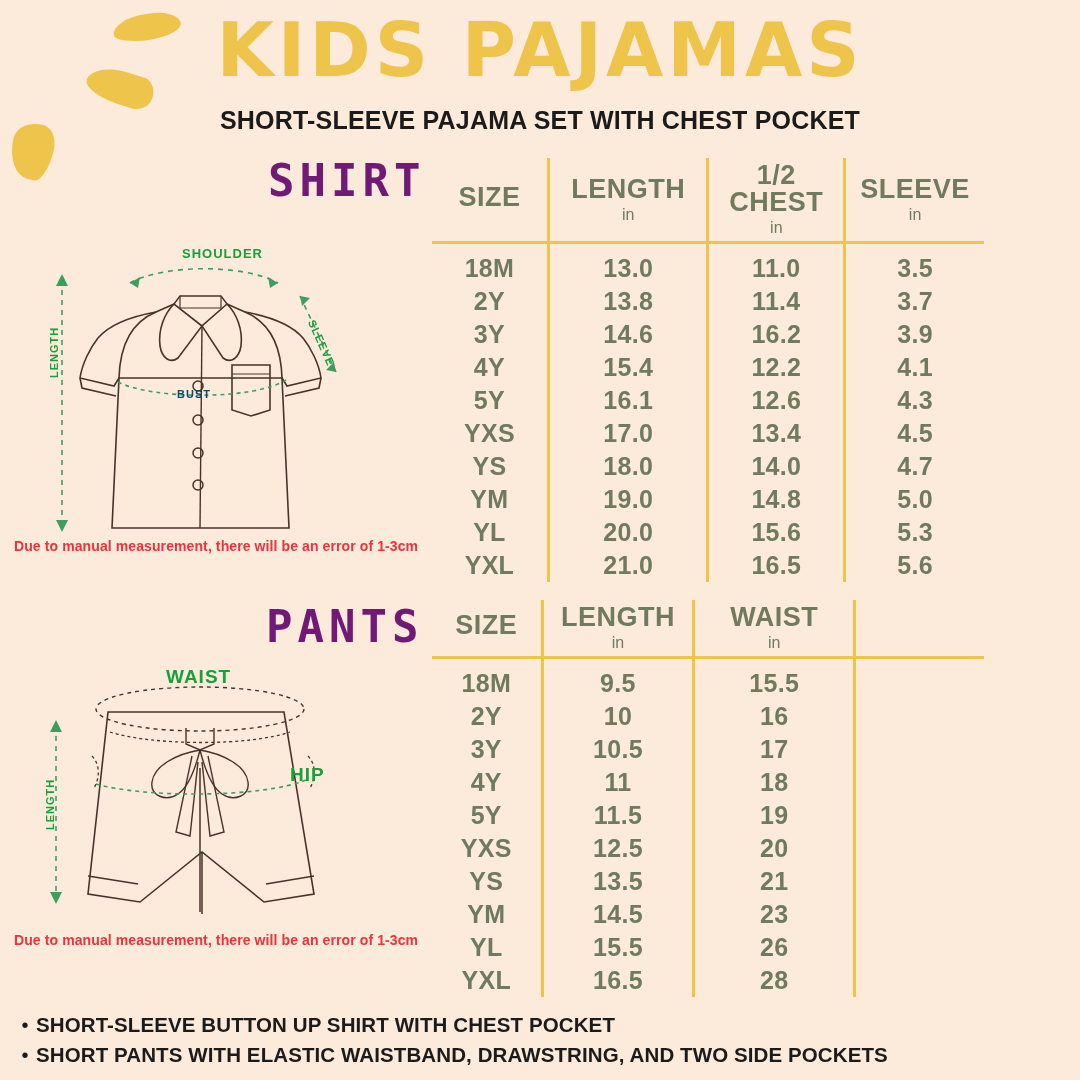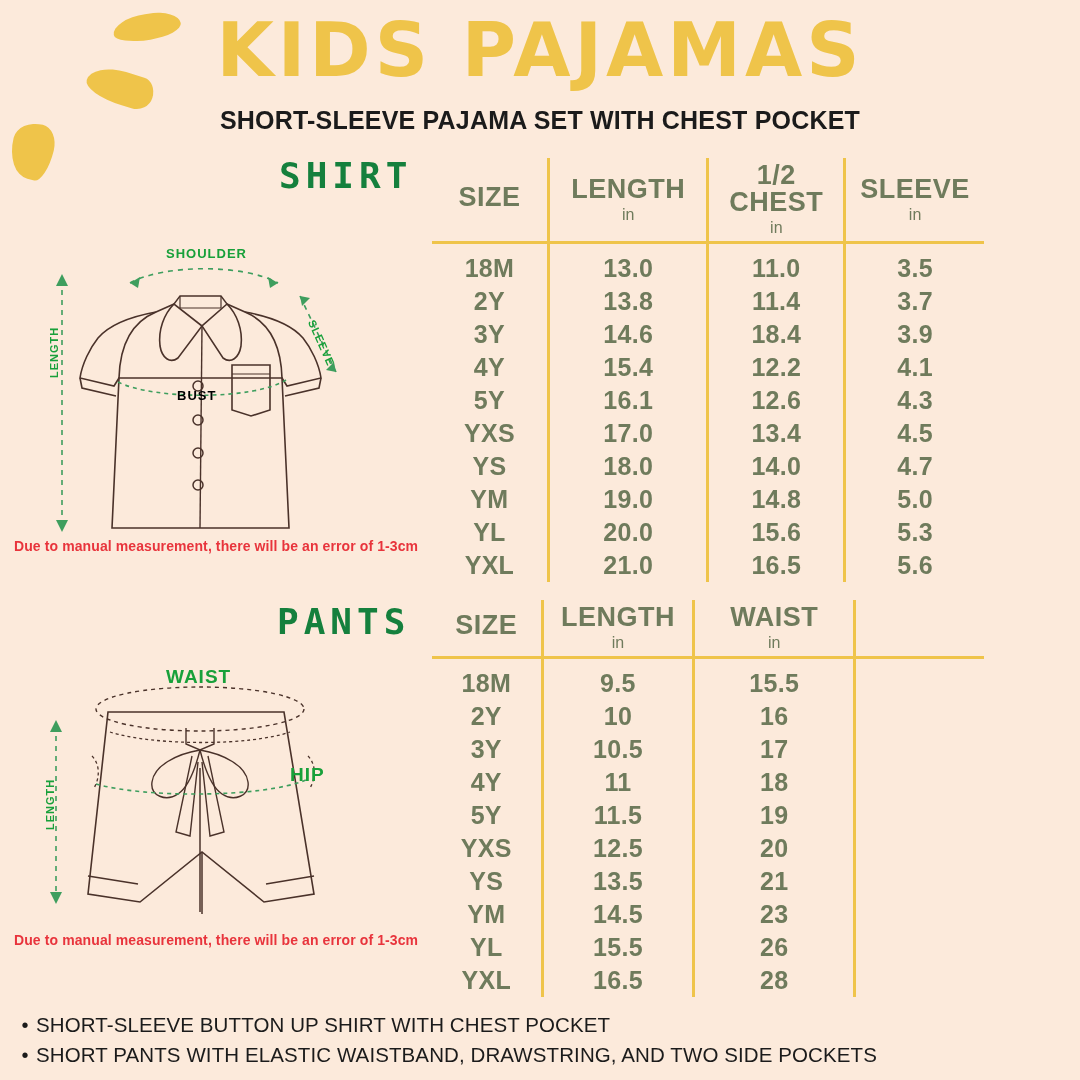--- a/index.html
+++ b/index.html
@@ -62,26 +62,25 @@
     padding-top: 4px;
     color: #1B1B1B;
     font-size: 25px;
     font-weight: bold;
     letter-spacing: 0.2px;
   }
 
   
   .section-label {
     position: absolute;
-    color: #15803d;
+    color: #701a75;
     font-family: "DejaVu Sans Mono", monospace;
-    font-size: 36px;
+    font-size: 44px;
     font-weight: bold;
     letter-spacing: 5px;
-    margin-left: 11px;
   }
   #shirt-label { left: 268px; top: 155px; }
   #pants-label { left: 266px; top: 601px; }
 
   
   .chart {
     position: absolute;
     border-collapse: collapse;
     color: #6F7B5C;
   }
@@ -150,21 +149,21 @@
     color: #1B1B1B;
     font-size: 20px;
     line-height: 26px;
     width: 22px;
     text-align: center;
     flex: 0 0 22px;
   }
   .bullet-text {
     color: #1B1B1B;
     font-size: 20.5px;
-    font-weight: normal;
+    font-weight: bold;
     line-height: 26px;
     letter-spacing: 0.1px;
   }
 </style>
 </head>
 <body>
 
 <div class="petal petal-a"></div>
 <div class="petal petal-b"></div>
 <div class="petal petal-c"></div>
@@ -212,23 +211,23 @@
     <polygon points="264,45 254,39 256,50" fill="#3E9E5E"></polygon>
 
     <path d="M286 58 L322 134" fill="none" stroke="#3E9E5E" stroke-width="1.6" stroke-dasharray="5,5"></path>
     <polygon points="286,58 296,60 288,68" fill="#3E9E5E"></polygon>
     <polygon points="322,134 312,132 320,124" fill="#3E9E5E"></polygon>
 
     <path d="M48 42 L48 288" fill="none" stroke="#3E9E5E" stroke-width="1.6" stroke-dasharray="5,5"></path>
     <polygon points="48,36 42,48 54,48" fill="#3E9E5E"></polygon>
     <polygon points="48,294 42,282 54,282" fill="#3E9E5E"></polygon>
   </svg>
-  <span style="position:absolute; left:152px; top:8px; color:#18A03A; font-size:13px; font-weight:bold; letter-spacing:1px;">SHOULDER</span>
+  <span style="position:absolute; left:168px; top:8px; color:#18A03A; font-size:13px; font-weight:bold; letter-spacing:1px;">SHOULDER</span>
   <span style="position:absolute; left:303px; top:80px; color:#18A03A; font-size:11px; font-weight:bold; letter-spacing:1px; transform:rotate(66deg); transform-origin:left top;">SLEEVE</span>
-  <span style="position:absolute; left:163px; top:150px; color:#000000; font-size:13px; font-weight:bold; letter-spacing:1px;">BUST</span>
+  <span style="position:absolute; left:163px; top:150px; color:#0c4a6e; font-size:11px; font-weight:bold; letter-spacing:1px;">BUST</span>
   <span style="position:absolute; left:34px; top:140px; color:#18A03A; font-size:11px; font-weight:bold; letter-spacing:1px; transform:rotate(-90deg); transform-origin:left top;">LENGTH</span>
 </div>
 
 <div class="disclaimer" id="shirt-disclaimer">Due to manual measurement, there will be an error of 1-3cm</div>
 
 <table class="chart" id="shirt-chart">
   <thead>
     <tr>
       <th style="width:110px">
         <span>SIZE</span>
@@ -257,21 +256,21 @@
       </tr>
     <tr>
         <td>2Y</td>
         <td class="col-div">13.8</td>
         <td class="col-div">11.4</td>
         <td class="col-div">3.7</td>
       </tr>
     <tr>
         <td>3Y</td>
         <td class="col-div">14.6</td>
-        <td class="col-div">18.4</td>
+        <td class="col-div">16.2</td>
         <td class="col-div">3.9</td>
       </tr>
     <tr>
         <td>4Y</td>
         <td class="col-div">15.4</td>
         <td class="col-div">12.2</td>
         <td class="col-div">4.1</td>
       </tr>
     <tr>
         <td>5Y</td>

